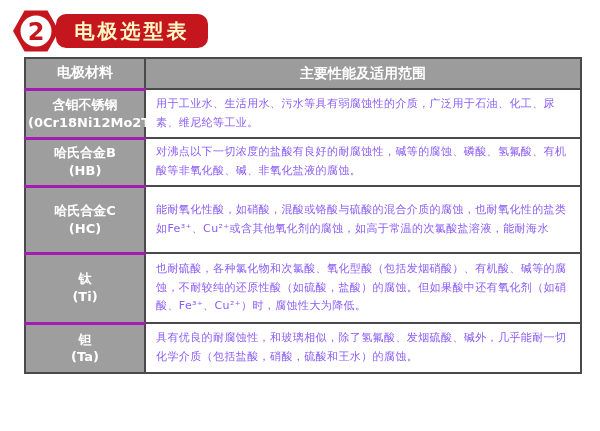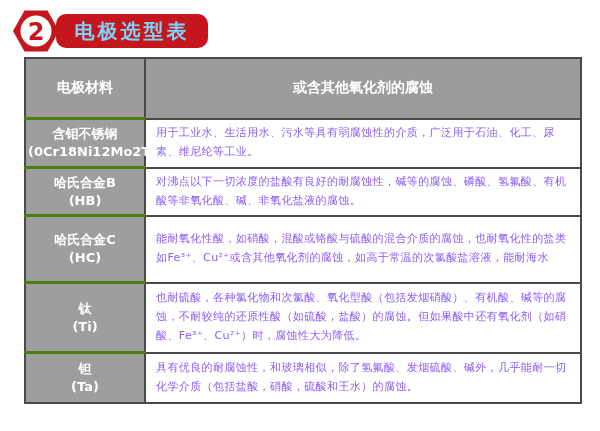--- a/index.html
+++ b/index.html
@@ -10,21 +10,21 @@
     overflow: hidden;
   }
   .page { width: 600px; height: 431px; position: relative; }
 
   
   .top { position: absolute; top: 7px; left: 12px; height: 48px; display: flex; align-items: center; }
   .hex { width: 48px; height: 48px; flex: 0 0 auto; position: relative; z-index: 2; }
   .banner {
     margin-left: -4px;
     background: #c4161c;
-    color: #7dd3fc;
+    color: #fef9c3;
     border-radius: 10px;
     height: 34px;
     min-width: 152px;
     display: flex; align-items: center; justify-content: center;
     font-size: 20px; font-weight: bold; letter-spacing: 3px;
     padding: 0 18px;
   }
 
   
   table {
@@ -32,28 +32,28 @@
     left: 24px; top: 57px;
     width: 558px;
     border-collapse: collapse;
     table-layout: fixed;
   }
   col.c1 { width: 120px; }
   th, td { border: 2px solid #4a4a4a; vertical-align: middle; }
   th {
     background: #9c9c9c; color: #ffffff;
     font-size: 14px; font-weight: bold;
-    text-align: center; padding: 20px 2px;
+    text-align: center; padding: 5px 2px;
   }
   td.mat {
     background: #9e9e9e; color: #ffffff;
     font-size: 13px; font-weight: bold;
     text-align: center; padding: 3px 2px;
     line-height: 1.35;
-    border-top: 3px solid #4d7c0f;
+    border-top: 3px solid #a21caf;
   }
   td.mat div:empty { display: none; }
   td.desc {
     background: #ffffff; color: #8b5cf6;
     font-size: 11px; font-weight: 500;
     text-align: left; padding: 3px 10px;
     line-height: 1.7; letter-spacing: 0.4px;
   }
   tr.hrow  { height: 31px; }
   tr.r1 { height: 49px; }
@@ -79,21 +79,21 @@
   </header>
 
   <table>
     <colgroup>
         <col class="c1">
         <col class="c2">
       </colgroup>
     <thead>
       <tr class="hrow">
         <th>电极材料</th>
-        <th>或含其他氧化剂的腐蚀</th>
+        <th>主要性能及适用范围</th>
       </tr>
     </thead>
     <tbody>
       <tr class="r1">
         <td class="mat">
           <div>含钼不锈钢</div>
           <div>(0Cr18Ni12Mo2Ti)</div>
         </td>
         <td class="desc">用于工业水、生活用水、污水等具有弱腐蚀性的介质，广泛用于石油、化工、尿素、维尼纶等工业。</td>
       </tr>

